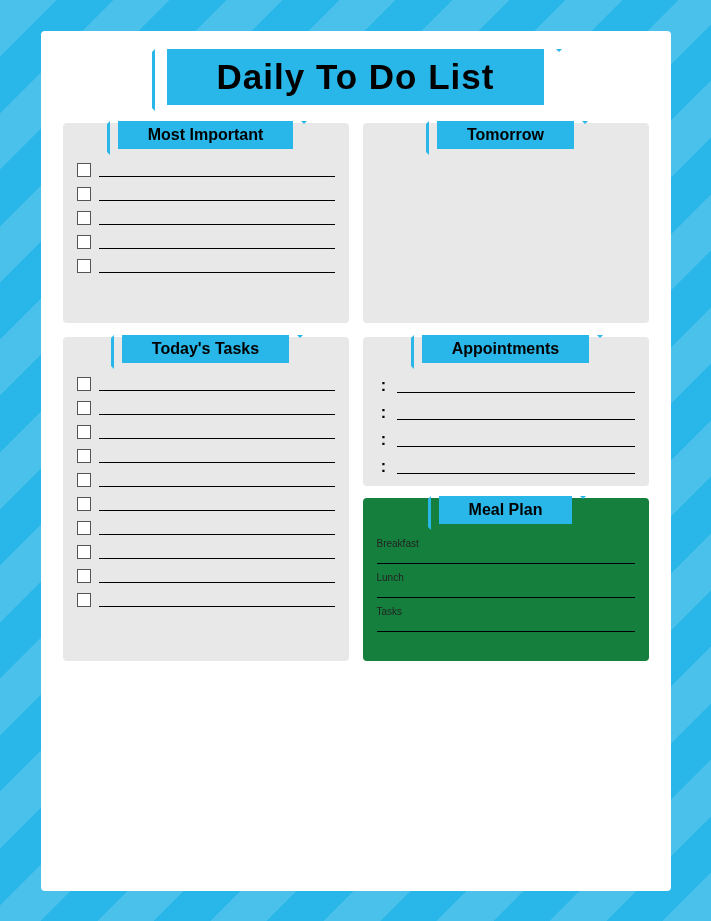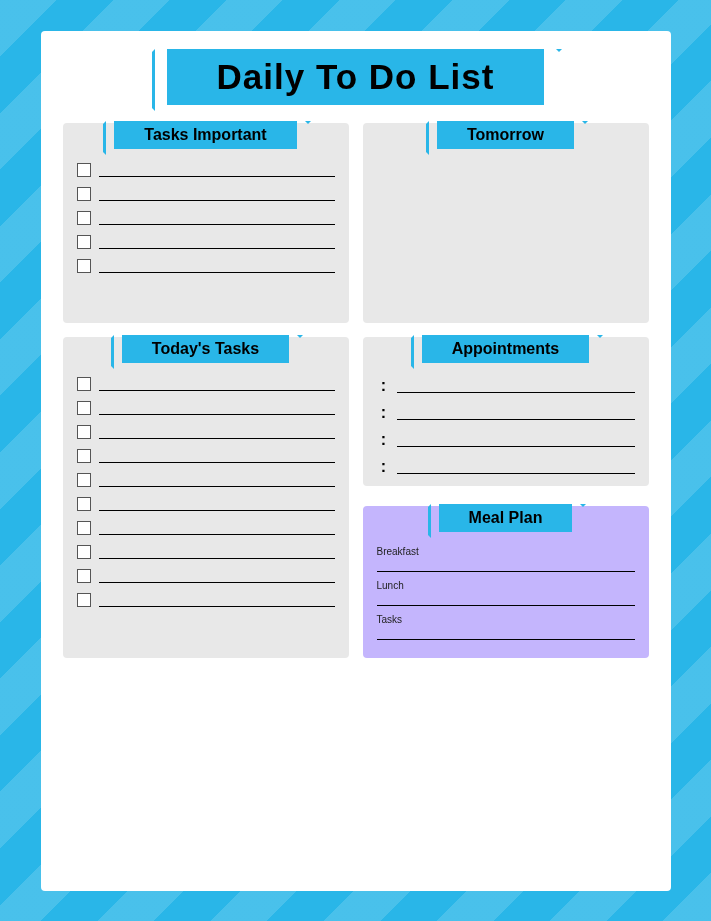--- a/index.html
+++ b/index.html
@@ -177,21 +177,21 @@
       grid-row: 2;
       grid-column: 1;
     }
 
     
     .right-bottom {
       grid-row: 2;
       grid-column: 2;
       display: flex;
       flex-direction: column;
-      gap: 20px;
+      gap: 12px;
     }
 
     .appointments-card {
       background: #e8e8e8;
       border-radius: 4px;
       padding-bottom: 10px;
     }
 
     .appointment-list {
       padding: 0 14px;
@@ -216,23 +216,23 @@
     }
 
     .appt-line {
       flex: 1;
       border-bottom: 1.5px solid #000;
       height: 14px;
     }
 
     
     .meal-plan-card {
-      background: #c4b5fd;
+      background: #15803d;
       border-radius: 4px;
-      padding-bottom: 10px;
+      padding-bottom: 21px;
       flex: 1;
     }
 
     .meal-section {
       padding: 0 14px;
       margin-bottom: 8px;
     }
 
     .meal-label {
       font-size: 10px;
@@ -256,21 +256,21 @@
     <div class="title-banner-ribbon">
       <span class="title-text">Daily To Do List</span>
     </div>
   </div>
 
   <div class="main-grid">
 
     <div class="section-card">
       <div class="section-header">
         <div class="section-ribbon">
-          <span class="section-title">Tasks Important</span>
+          <span class="section-title">Most Important</span>
         </div>
       </div>
       <div class="checkbox-list">
         <div class="checkbox-item">
           <div class="checkbox"></div>
           <div class="checkbox-line"></div>
         </div>
         <div class="checkbox-item">
           <div class="checkbox"></div>
           <div class="checkbox-line"></div>

